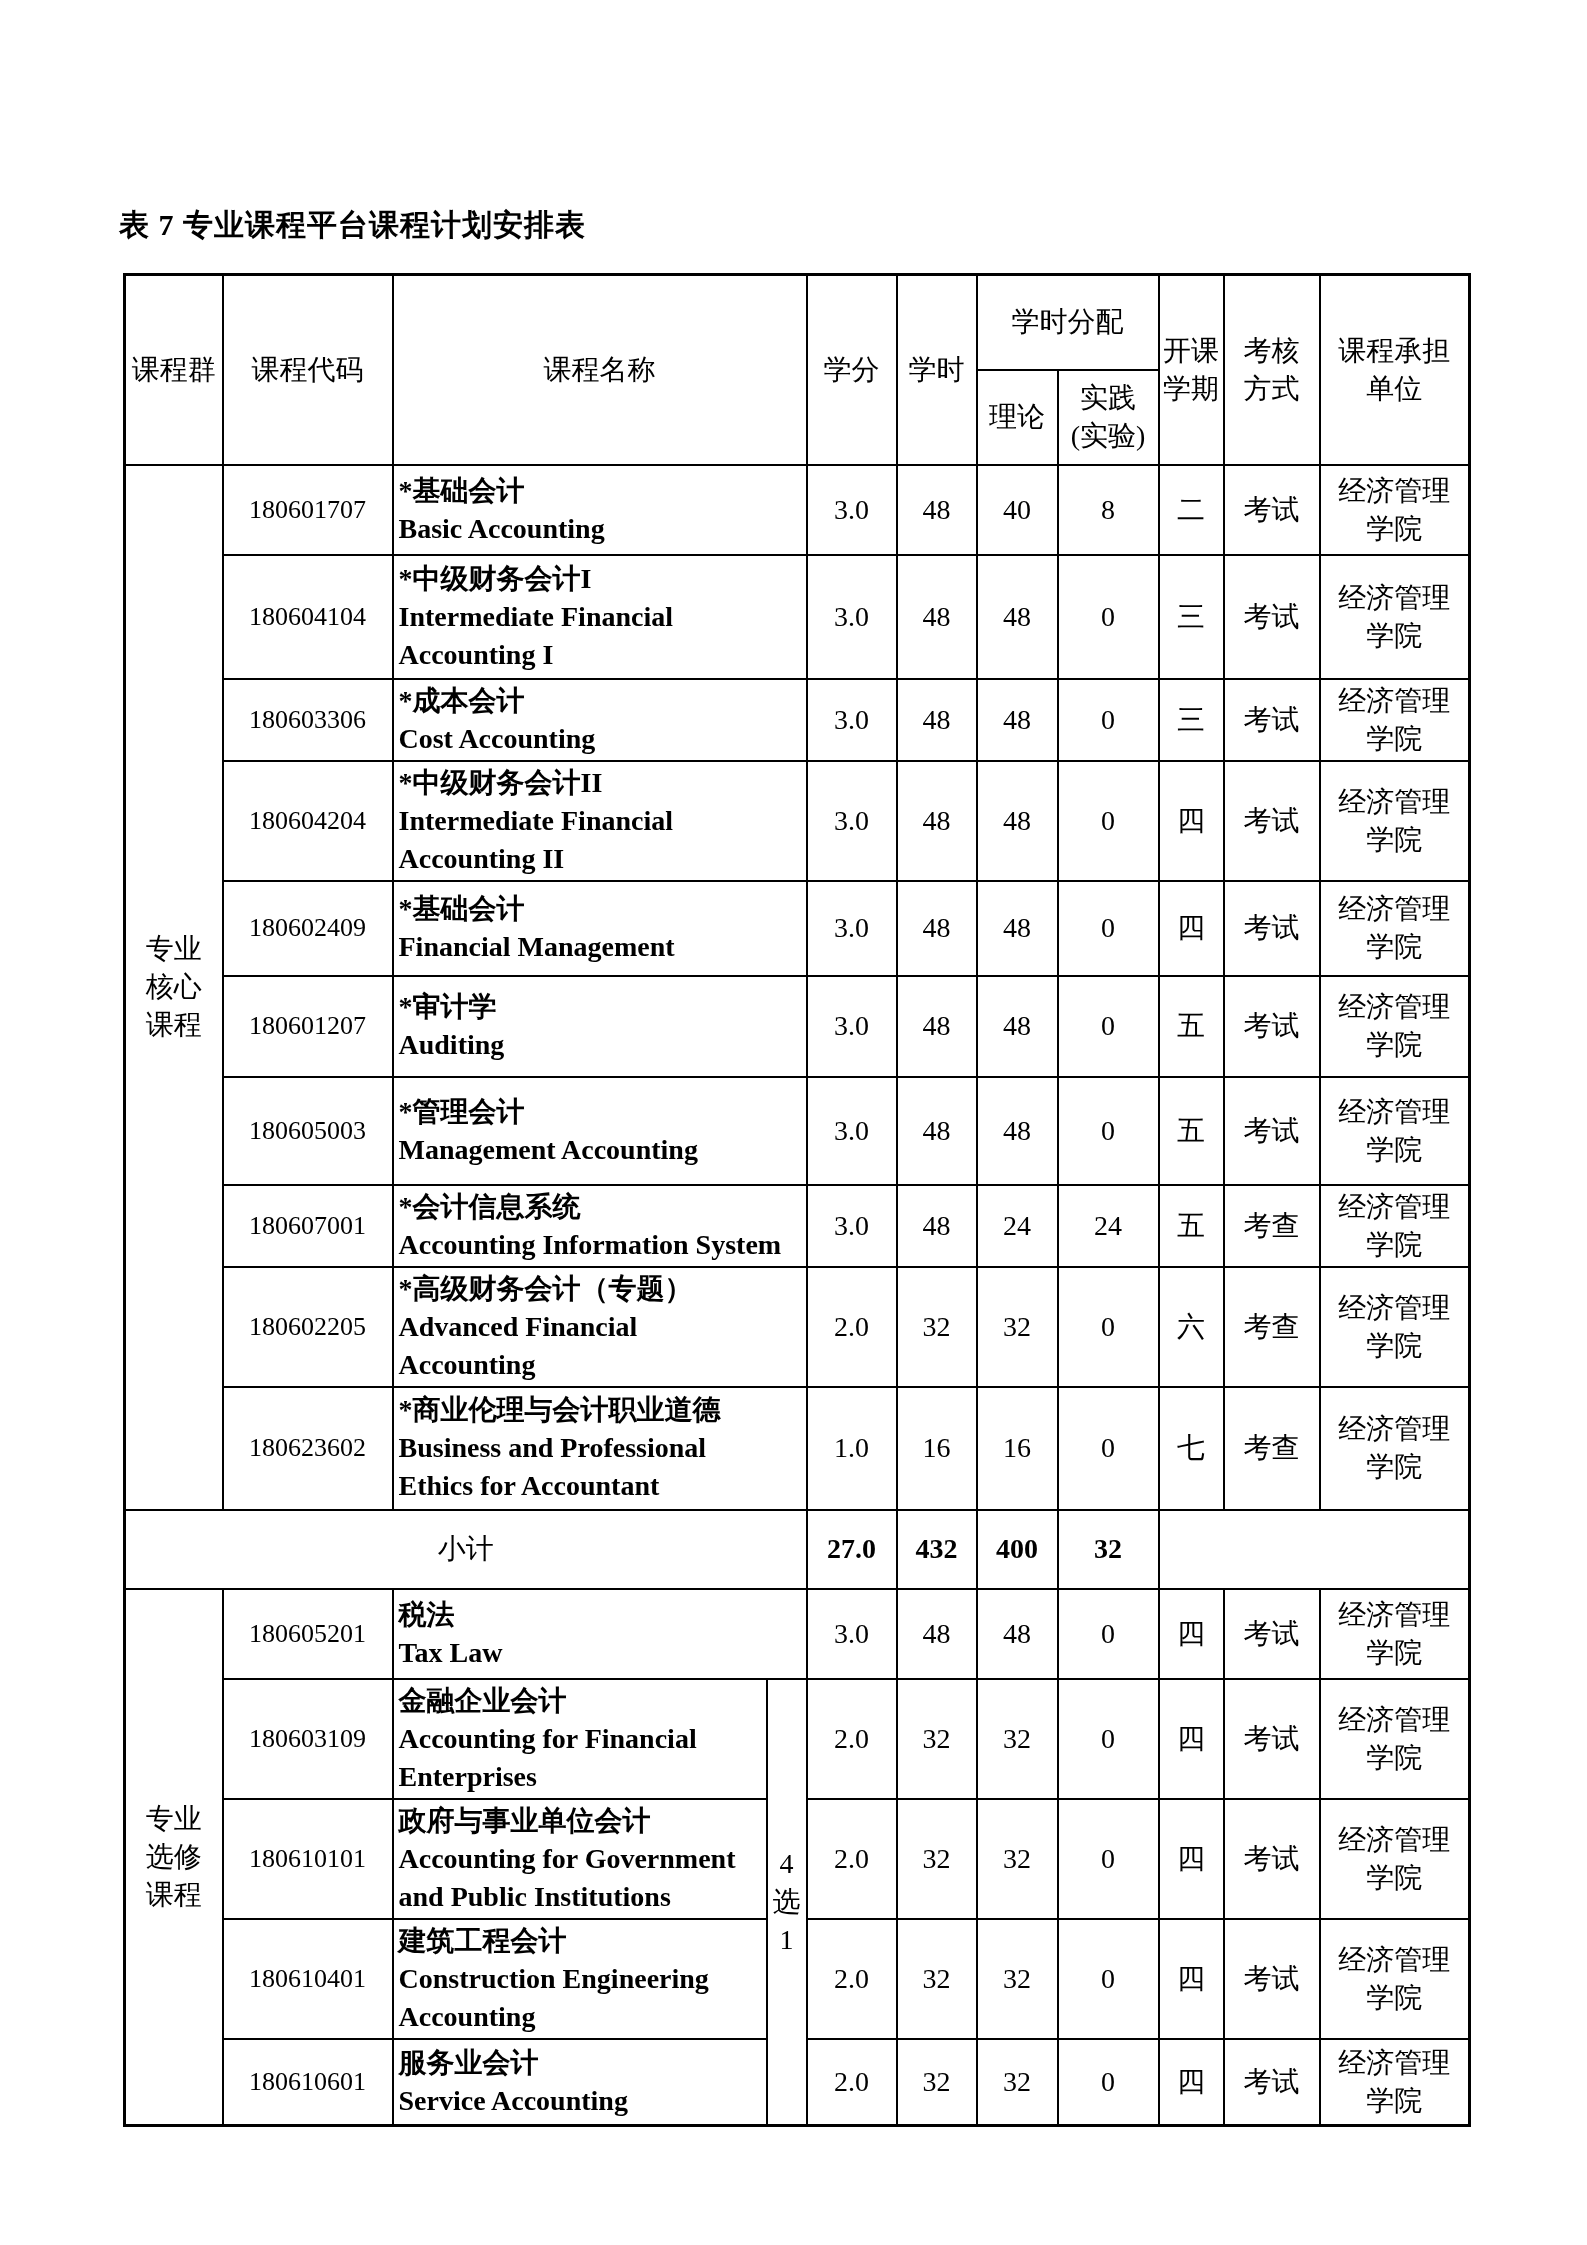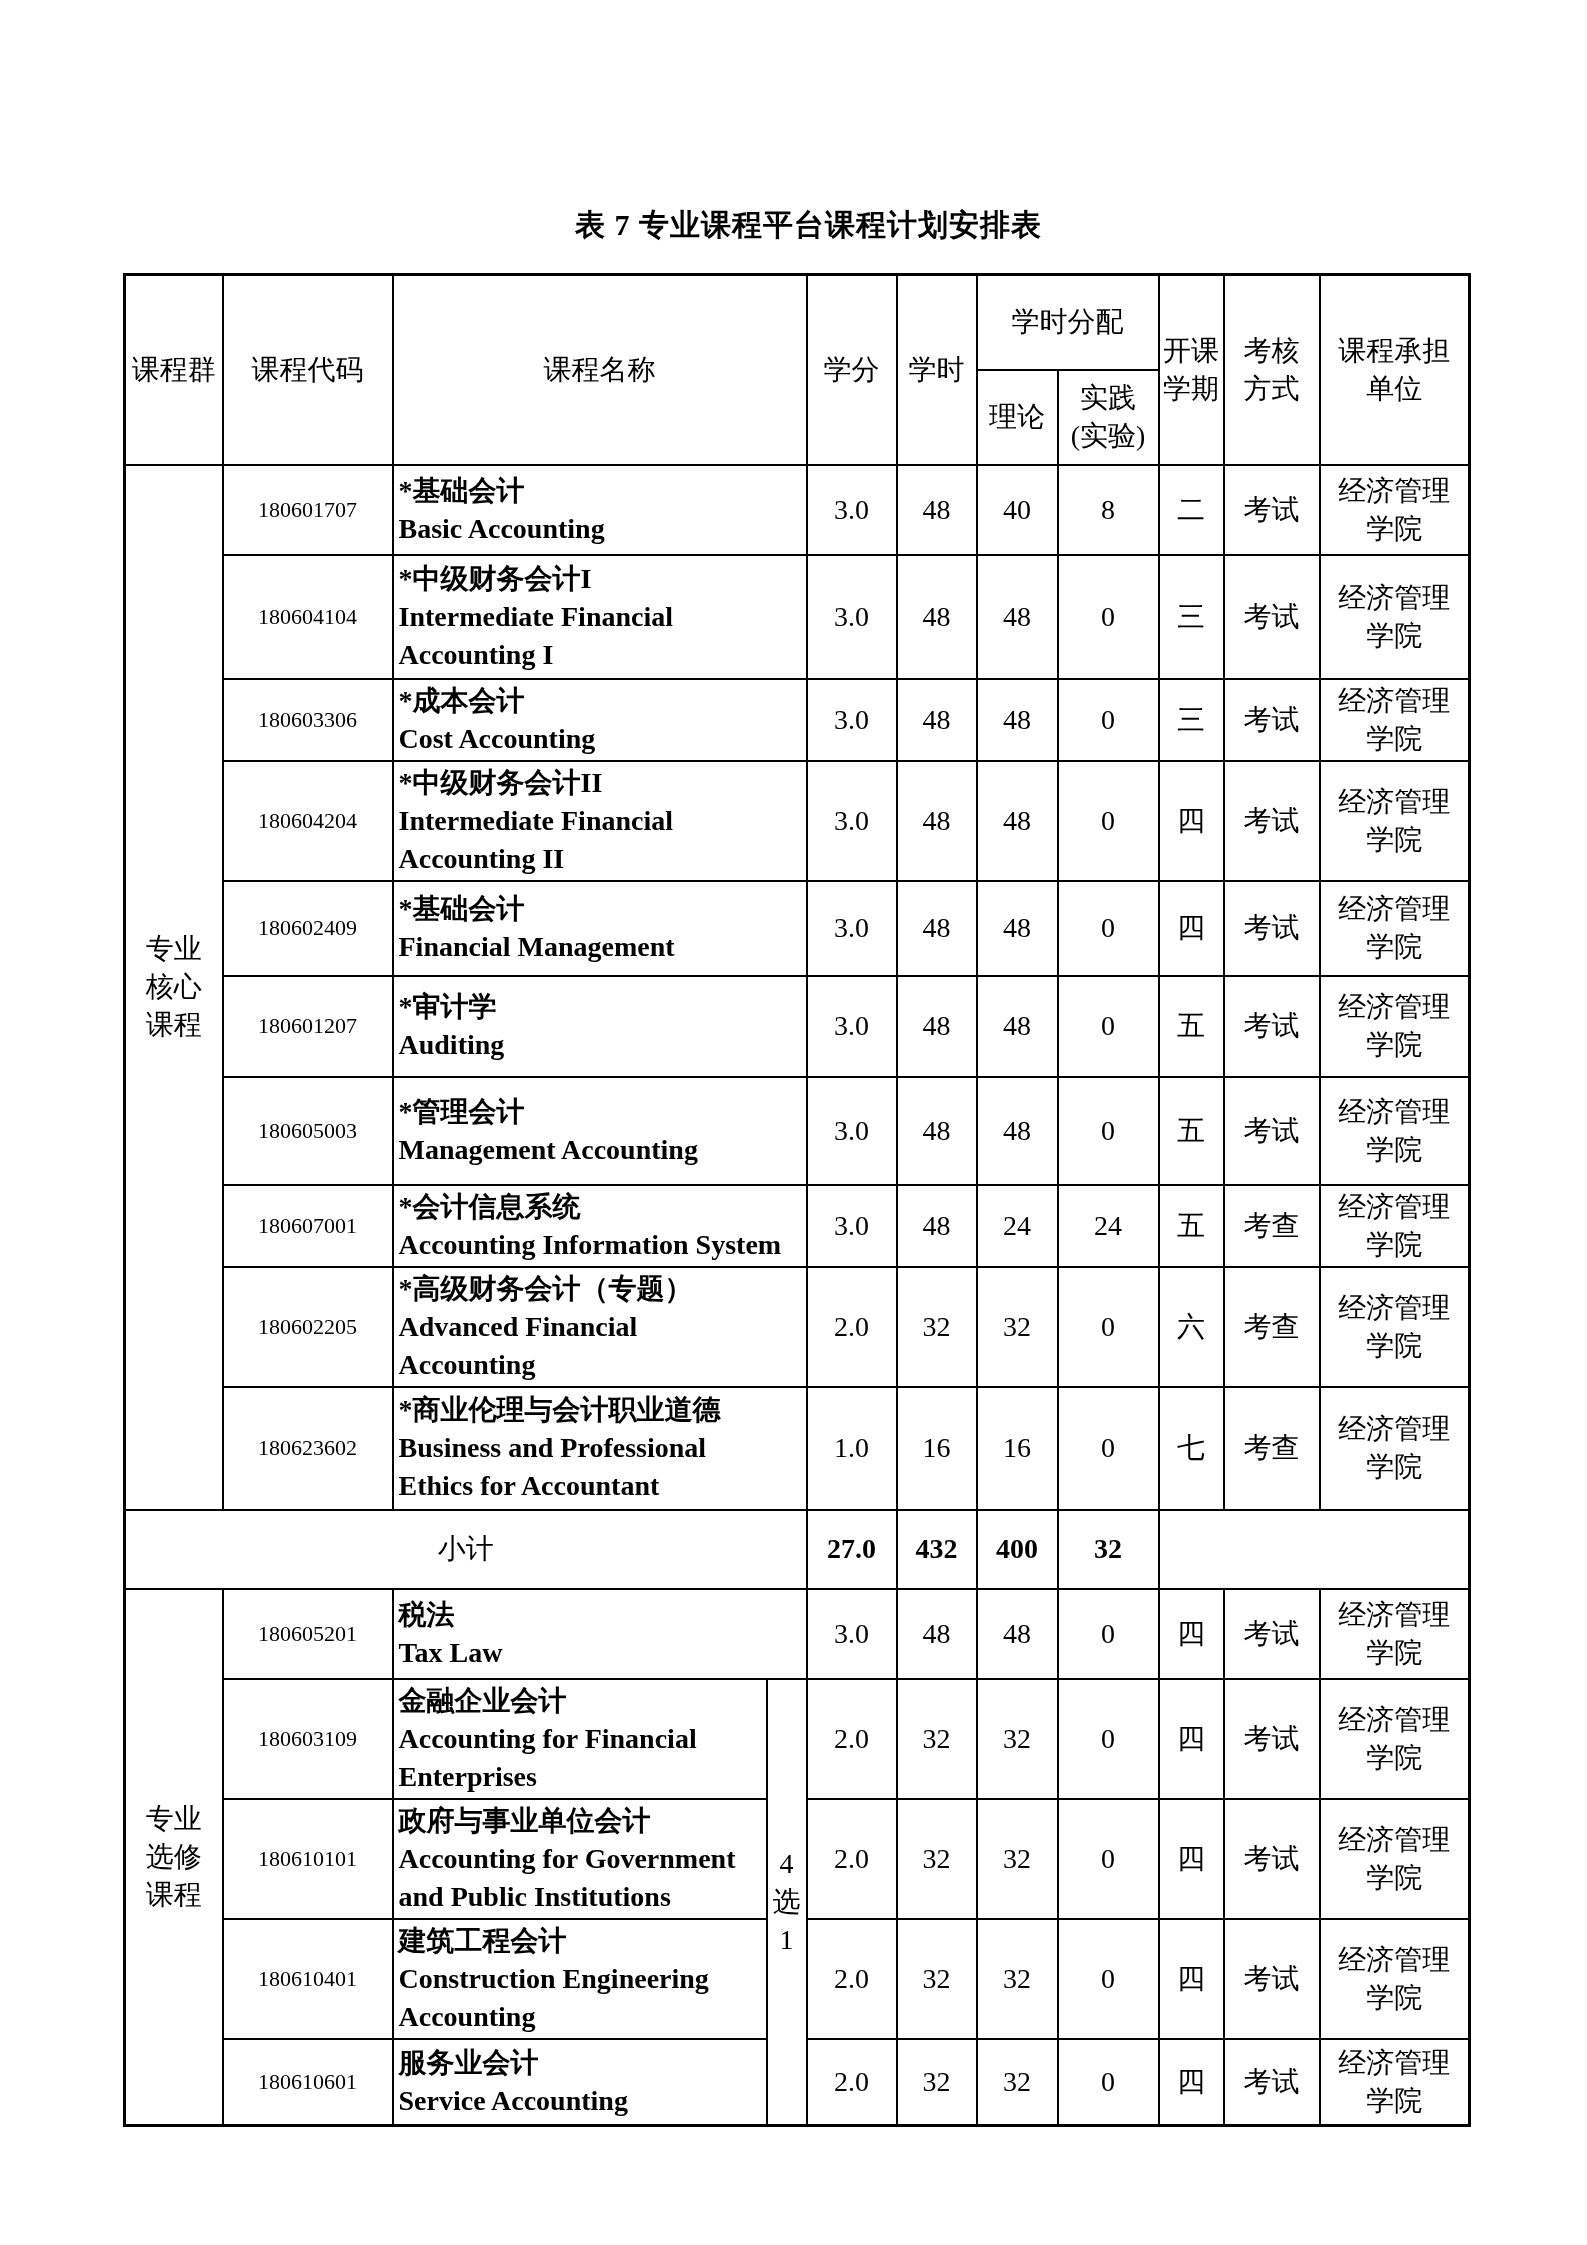--- a/index.html
+++ b/index.html
@@ -2,22 +2,21 @@
 <html><head>
 <meta charset="utf-8">
 <style>
   html,body{margin:0;padding:0;background:#ffffff;}
   body{
     width:1587px;height:2245px;position:relative;
     font-family:"Liberation Serif","DejaVu Serif",serif;
     color:#000;
   }
   .title-wrap{
-    position:absolute;top:205px;left:136px;width:1345px;
-    text-align:center;
+    position:absolute;top:205px;left:119px;width:1345px;
   }
   .doc-title{
     font-size:30px;font-weight:bold;letter-spacing:1px;
   }
   table.plan{
     position:absolute;top:273px;left:123px;
     width:1345px;border-collapse:collapse;table-layout:fixed;
     border:3px solid #000;
   }
   th,td{
@@ -30,21 +29,21 @@
     white-space:pre-line;
     padding:2px;
     overflow:hidden;
   }
   td.name{
     text-align:left;
     padding:2px 2px 2px 5px;
     font-weight:bold;
   }
   td.name .en{white-space:pre-line;}
-  td.code{font-size:22px;padding:0;}
+  td.code{font-size:26px;padding:0;}
   td.bold, .bold{font-weight:bold;}
   .dept-inner{display:inline-block;max-width:4.3em;}
 </style>
 </head>
 <body>
 
 <div class="title-wrap">
   <span class="doc-title">表 7 专业课程平台课程计划安排表</span>
 </div>
 

